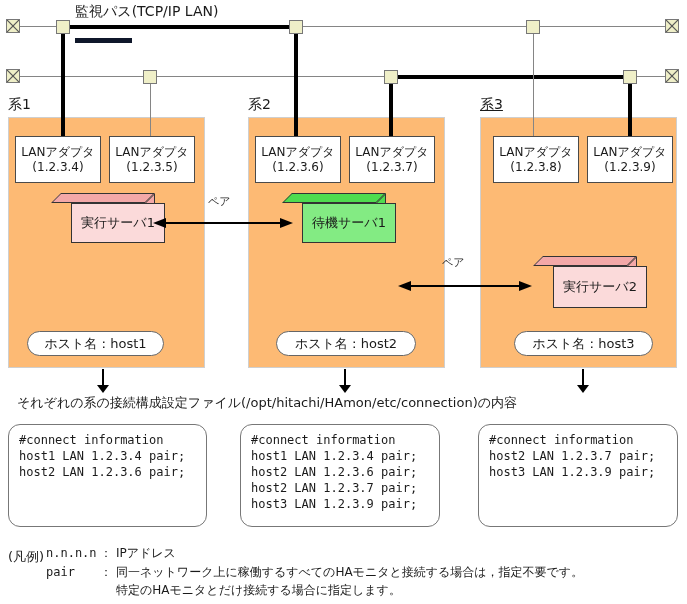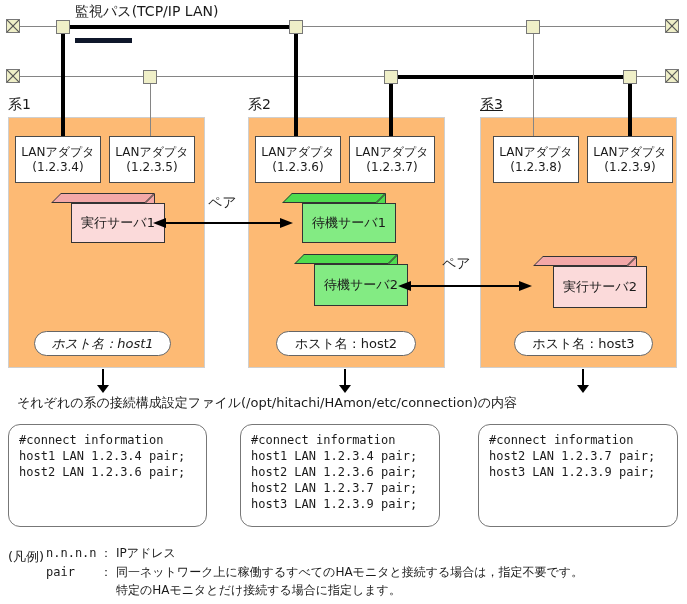--- a/index.html
+++ b/index.html
@@ -34,21 +34,21 @@
   .box3d.tall .front{height:42px;}
   .box3d.active .front{background:#FBDADA;}
   .box3d.active .top,.box3d.active .side{background:#F3A8A8;}
   .box3d.standby .front{background:#83EB83;}
   .box3d.standby .top,.box3d.standby .side{background:#4FDC4F;}
   
   .parrow{position:absolute;height:11px;display:flex;align-items:center;}
   .parrow .shaft{flex:1;height:2px;background:#000;}
   .parrow .hl{width:0;height:0;border-top:5px solid transparent;border-bottom:5px solid transparent;border-right:13px solid #000;}
   .parrow .hr{width:0;height:0;border-top:5px solid transparent;border-bottom:5px solid transparent;border-left:13px solid #000;}
-  .pair-label{position:absolute;font-size:14px;white-space:nowrap;}
+  .pair-label{position:absolute;font-size:11px;white-space:nowrap;}
   
   .pill{position:absolute;height:25px;background:#fff;border:1px solid #666;border-radius:13px;box-sizing:border-box;
         display:flex;align-items:center;justify-content:center;font-size:13px;white-space:nowrap;}
   
   .darrow{position:absolute;width:12px;height:24px;}
   .darrow .stem{position:absolute;left:5px;top:0;width:2px;height:16px;background:#000;}
   .darrow .head{position:absolute;left:0;top:16px;width:0;height:0;border-left:6px solid transparent;border-right:6px solid transparent;border-top:8px solid #000;}
   
   #cfg-heading{left:5px;top:394px;font-size:13px;white-space:nowrap;margin-left:12px;}
   .cfgbox{position:absolute;top:424px;height:103px;background:#fff;border:1px solid #777;border-radius:12px;box-sizing:border-box;
@@ -73,43 +73,38 @@
     </div>
     <div class="adapter" style="left:100px;top:18px;">
       <span>LANアダプタ</span>
       <span>(1.2.3.5)</span>
     </div>
     <div class="box3d active" style="left:42px;top:75px;">
       <div class="top"></div>
       <div class="side"></div>
       <div class="front">実行サーバ1</div>
     </div>
-    <div class="pill" style="left:25px;top:213px;width:137px;font-style:italic;">
+    <div class="pill" style="left:18px;top:213px;width:137px;">
       <span>ホスト名：host1</span>
     </div>
   </div>
 
   <div class="panel" style="left:248px;top:117px;">
     <div class="adapter" style="left:6px;top:18px;">
       <span>LANアダプタ</span>
       <span>(1.2.3.6)</span>
     </div>
     <div class="adapter" style="left:100px;top:18px;">
       <span>LANアダプタ</span>
       <span>(1.2.3.7)</span>
     </div>
     <div class="box3d standby" style="left:33px;top:75px;">
       <div class="top"></div>
       <div class="side"></div>
       <div class="front">待機サーバ1</div>
-    </div>
-    <div class="box3d standby tall" style="left:45px;top:136px;">
-      <div class="top"></div>
-      <div class="side"></div>
-      <div class="front">待機サーバ2</div>
     </div>
     <div class="pill" style="left:27px;top:213px;width:140px;">
       <span>ホスト名：host2</span>
     </div>
   </div>
 
   <div class="panel" style="left:480px;top:117px;">
     <div class="adapter" style="left:12px;top:18px;">
       <span>LANアダプタ</span>
       <span>(1.2.3.8)</span>

